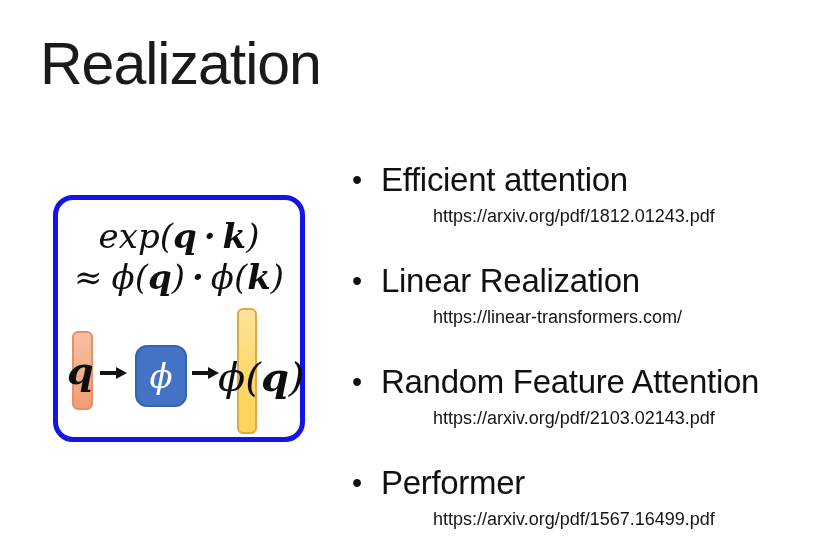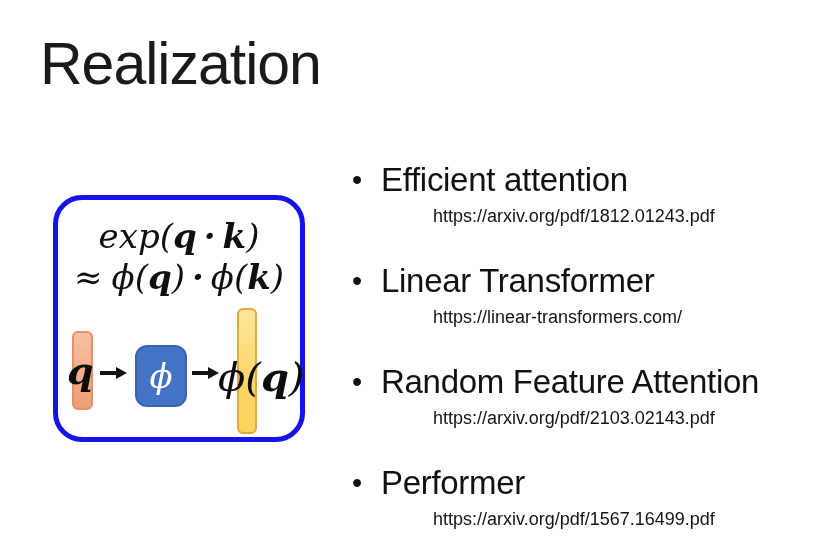--- a/index.html
+++ b/index.html
@@ -6,21 +6,21 @@
   html,body { width:814px; height:542px; background:#ffffff; overflow:hidden;
               font-family:"Liberation Sans", sans-serif; }
   .slide { position:relative; width:814px; height:542px; background:#ffffff; }
 
   
   .title { position:absolute; left:40px; top:27px; font-size:59px; line-height:1;
            font-weight:400; letter-spacing:-1px; color:#1a1a1a;margin-top:8px; }
 
   
   .figure { position:absolute; left:53px; top:195px; width:252px; height:247px;
-            border:5px solid #1414e8; border-radius:29px; background:#ffffff; }
+            border:5px solid #1414e8; border-radius:20px; background:#ffffff; }
 
   .formula { position:absolute; left:0; top:16px; width:100%; text-align:center;
              font-family:"DejaVu Serif", serif; font-style:italic;
              font-size:34px; line-height:1.2; color:#0f0f0f; white-space:nowrap; }
   .formula .bv { font-weight:bold; }
   .formula .cdot { margin:0 7px; font-weight:bold; }
   .formula .approx { margin-right:9px; }
 
   
   .bar { position:absolute; border-radius:6px; }
@@ -95,21 +95,21 @@
   </div>
 
   <div class="refs">
 
     <div class="ref-item">
       <div class="ref-head"><span class="dot">•</span><span>Efficient attention</span></div>
       <div class="ref-url">https://arxiv.org/pdf/1812.01243.pdf</div>
     </div>
 
     <div class="ref-item">
-      <div class="ref-head"><span class="dot">•</span><span>Linear Transformer</span></div>
+      <div class="ref-head"><span class="dot">•</span><span>Linear Realization</span></div>
       <div class="ref-url">https://linear-transformers.com/</div>
     </div>
 
     <div class="ref-item">
       <div class="ref-head"><span class="dot">•</span><span>Random Feature Attention</span></div>
       <div class="ref-url">https://arxiv.org/pdf/2103.02143.pdf</div>
     </div>
 
     <div class="ref-item">
       <div class="ref-head"><span class="dot">•</span><span>Performer</span></div>

